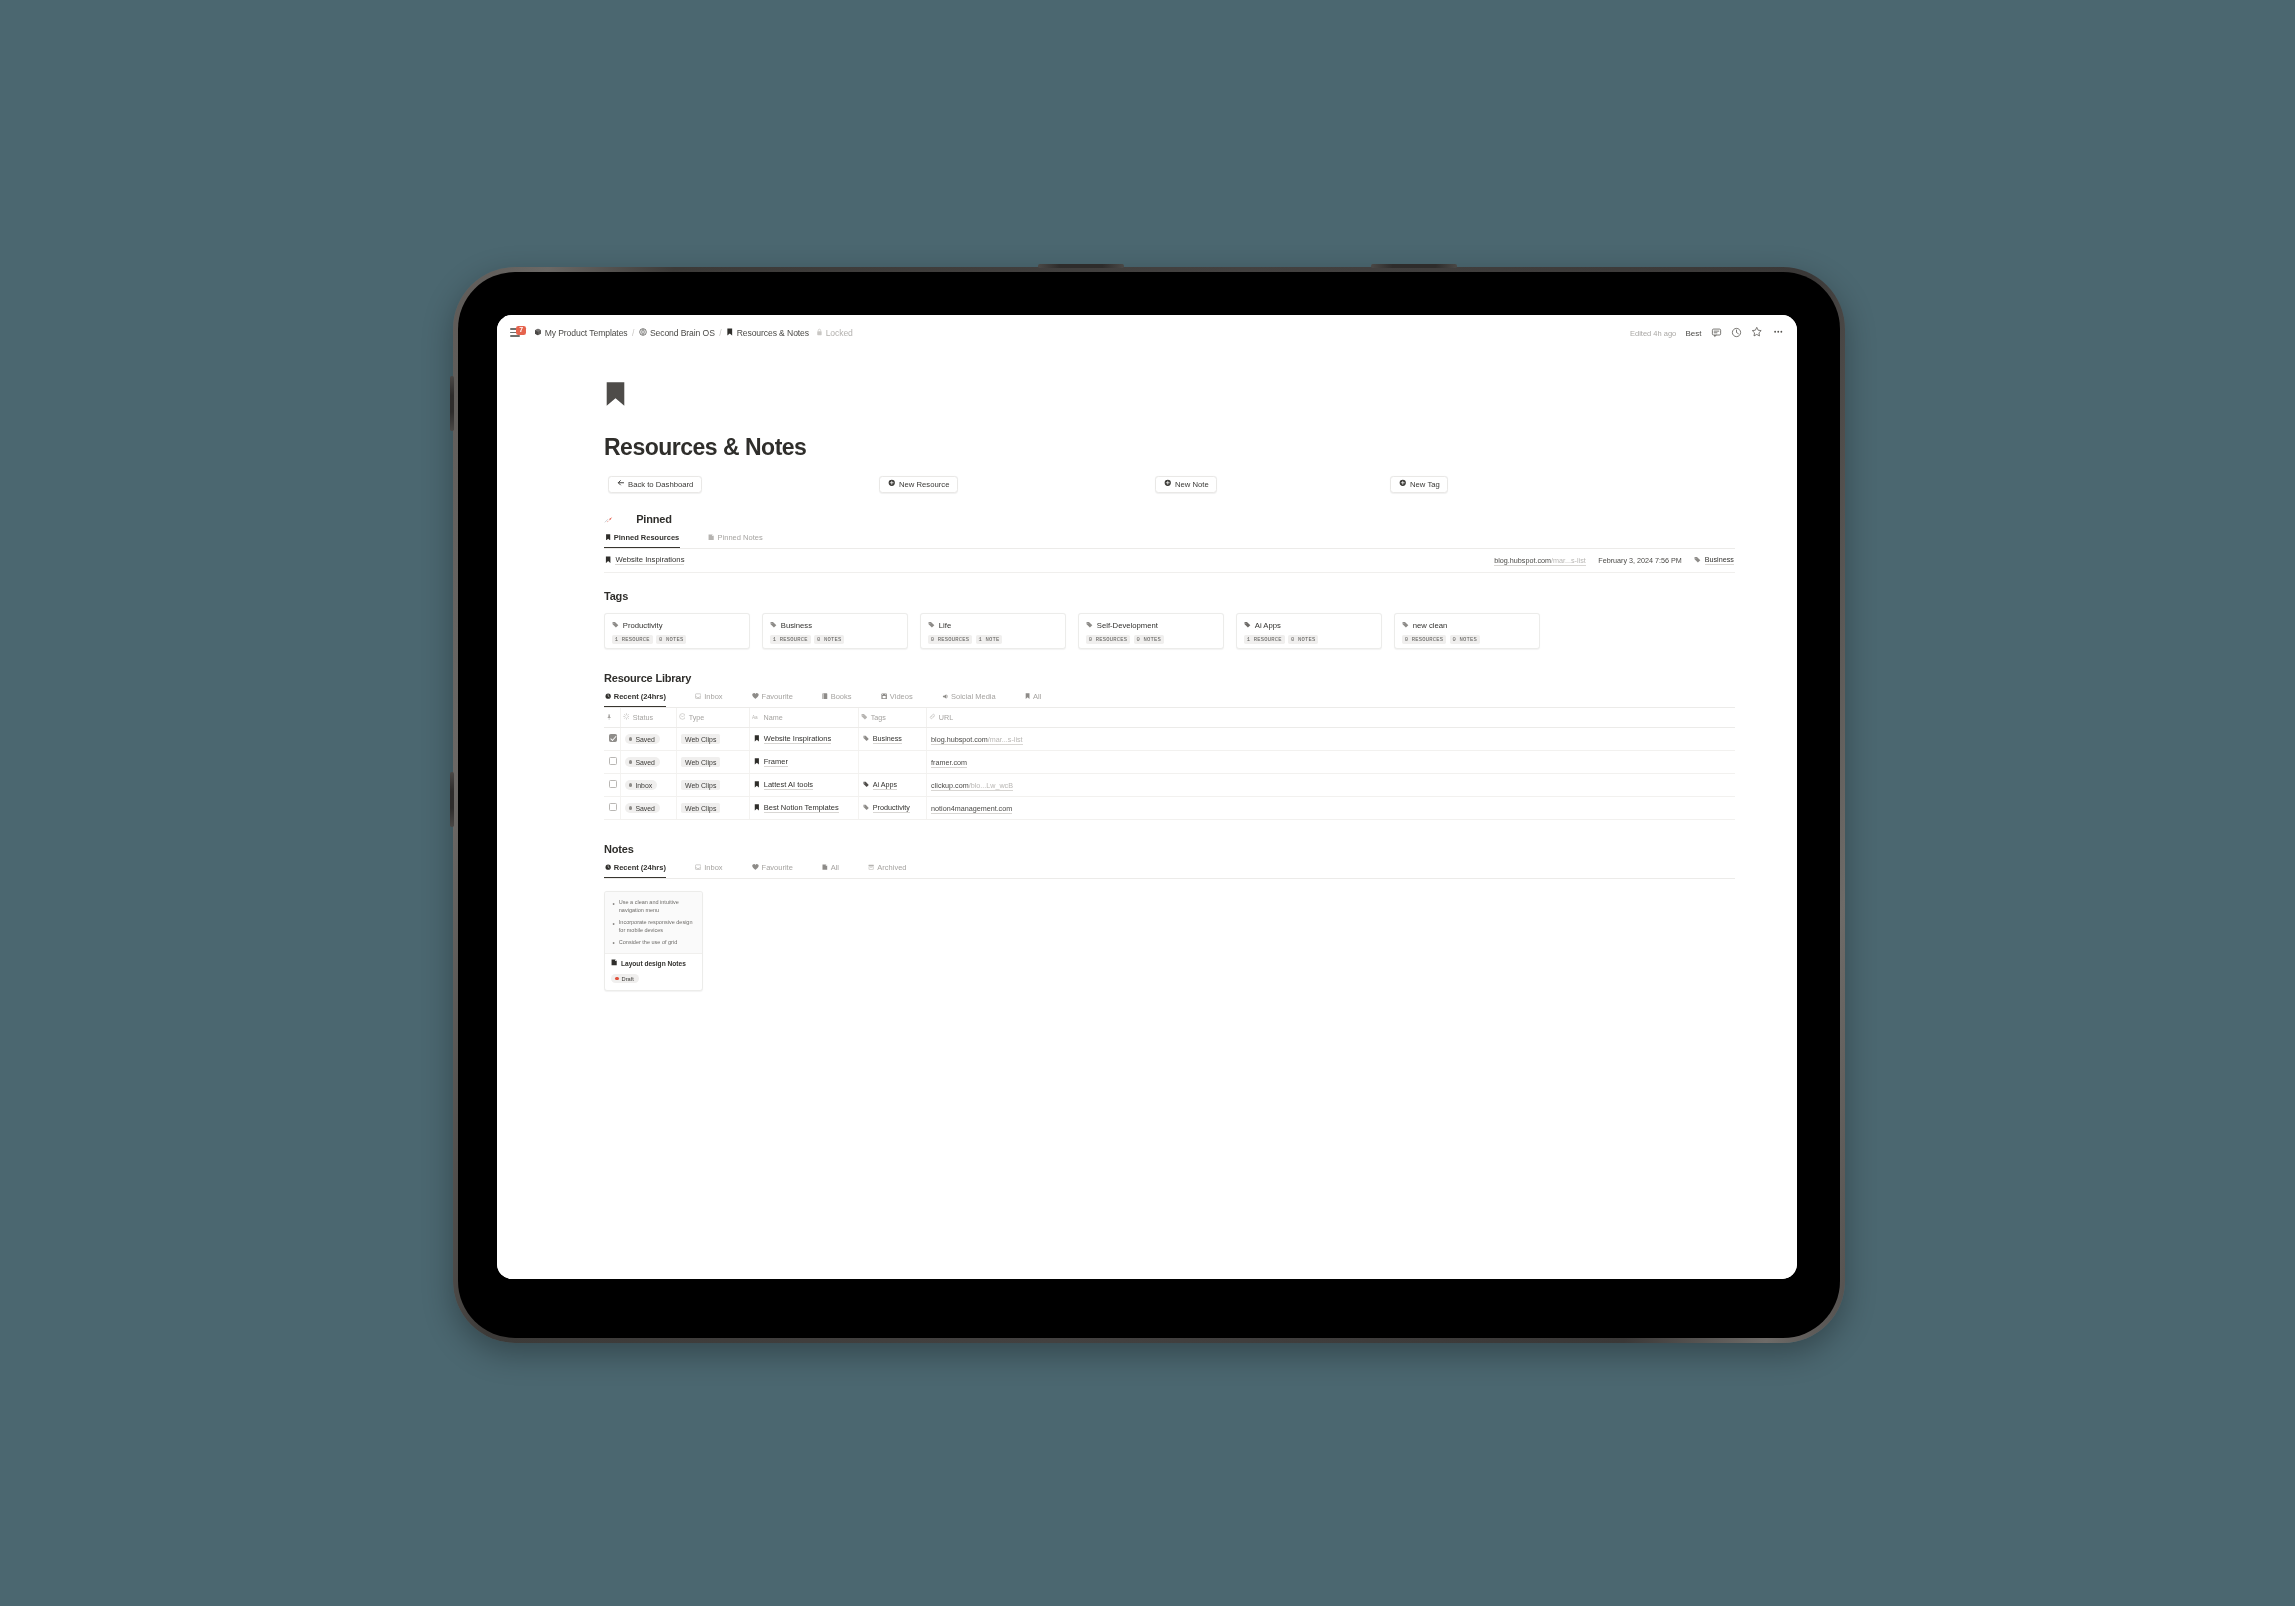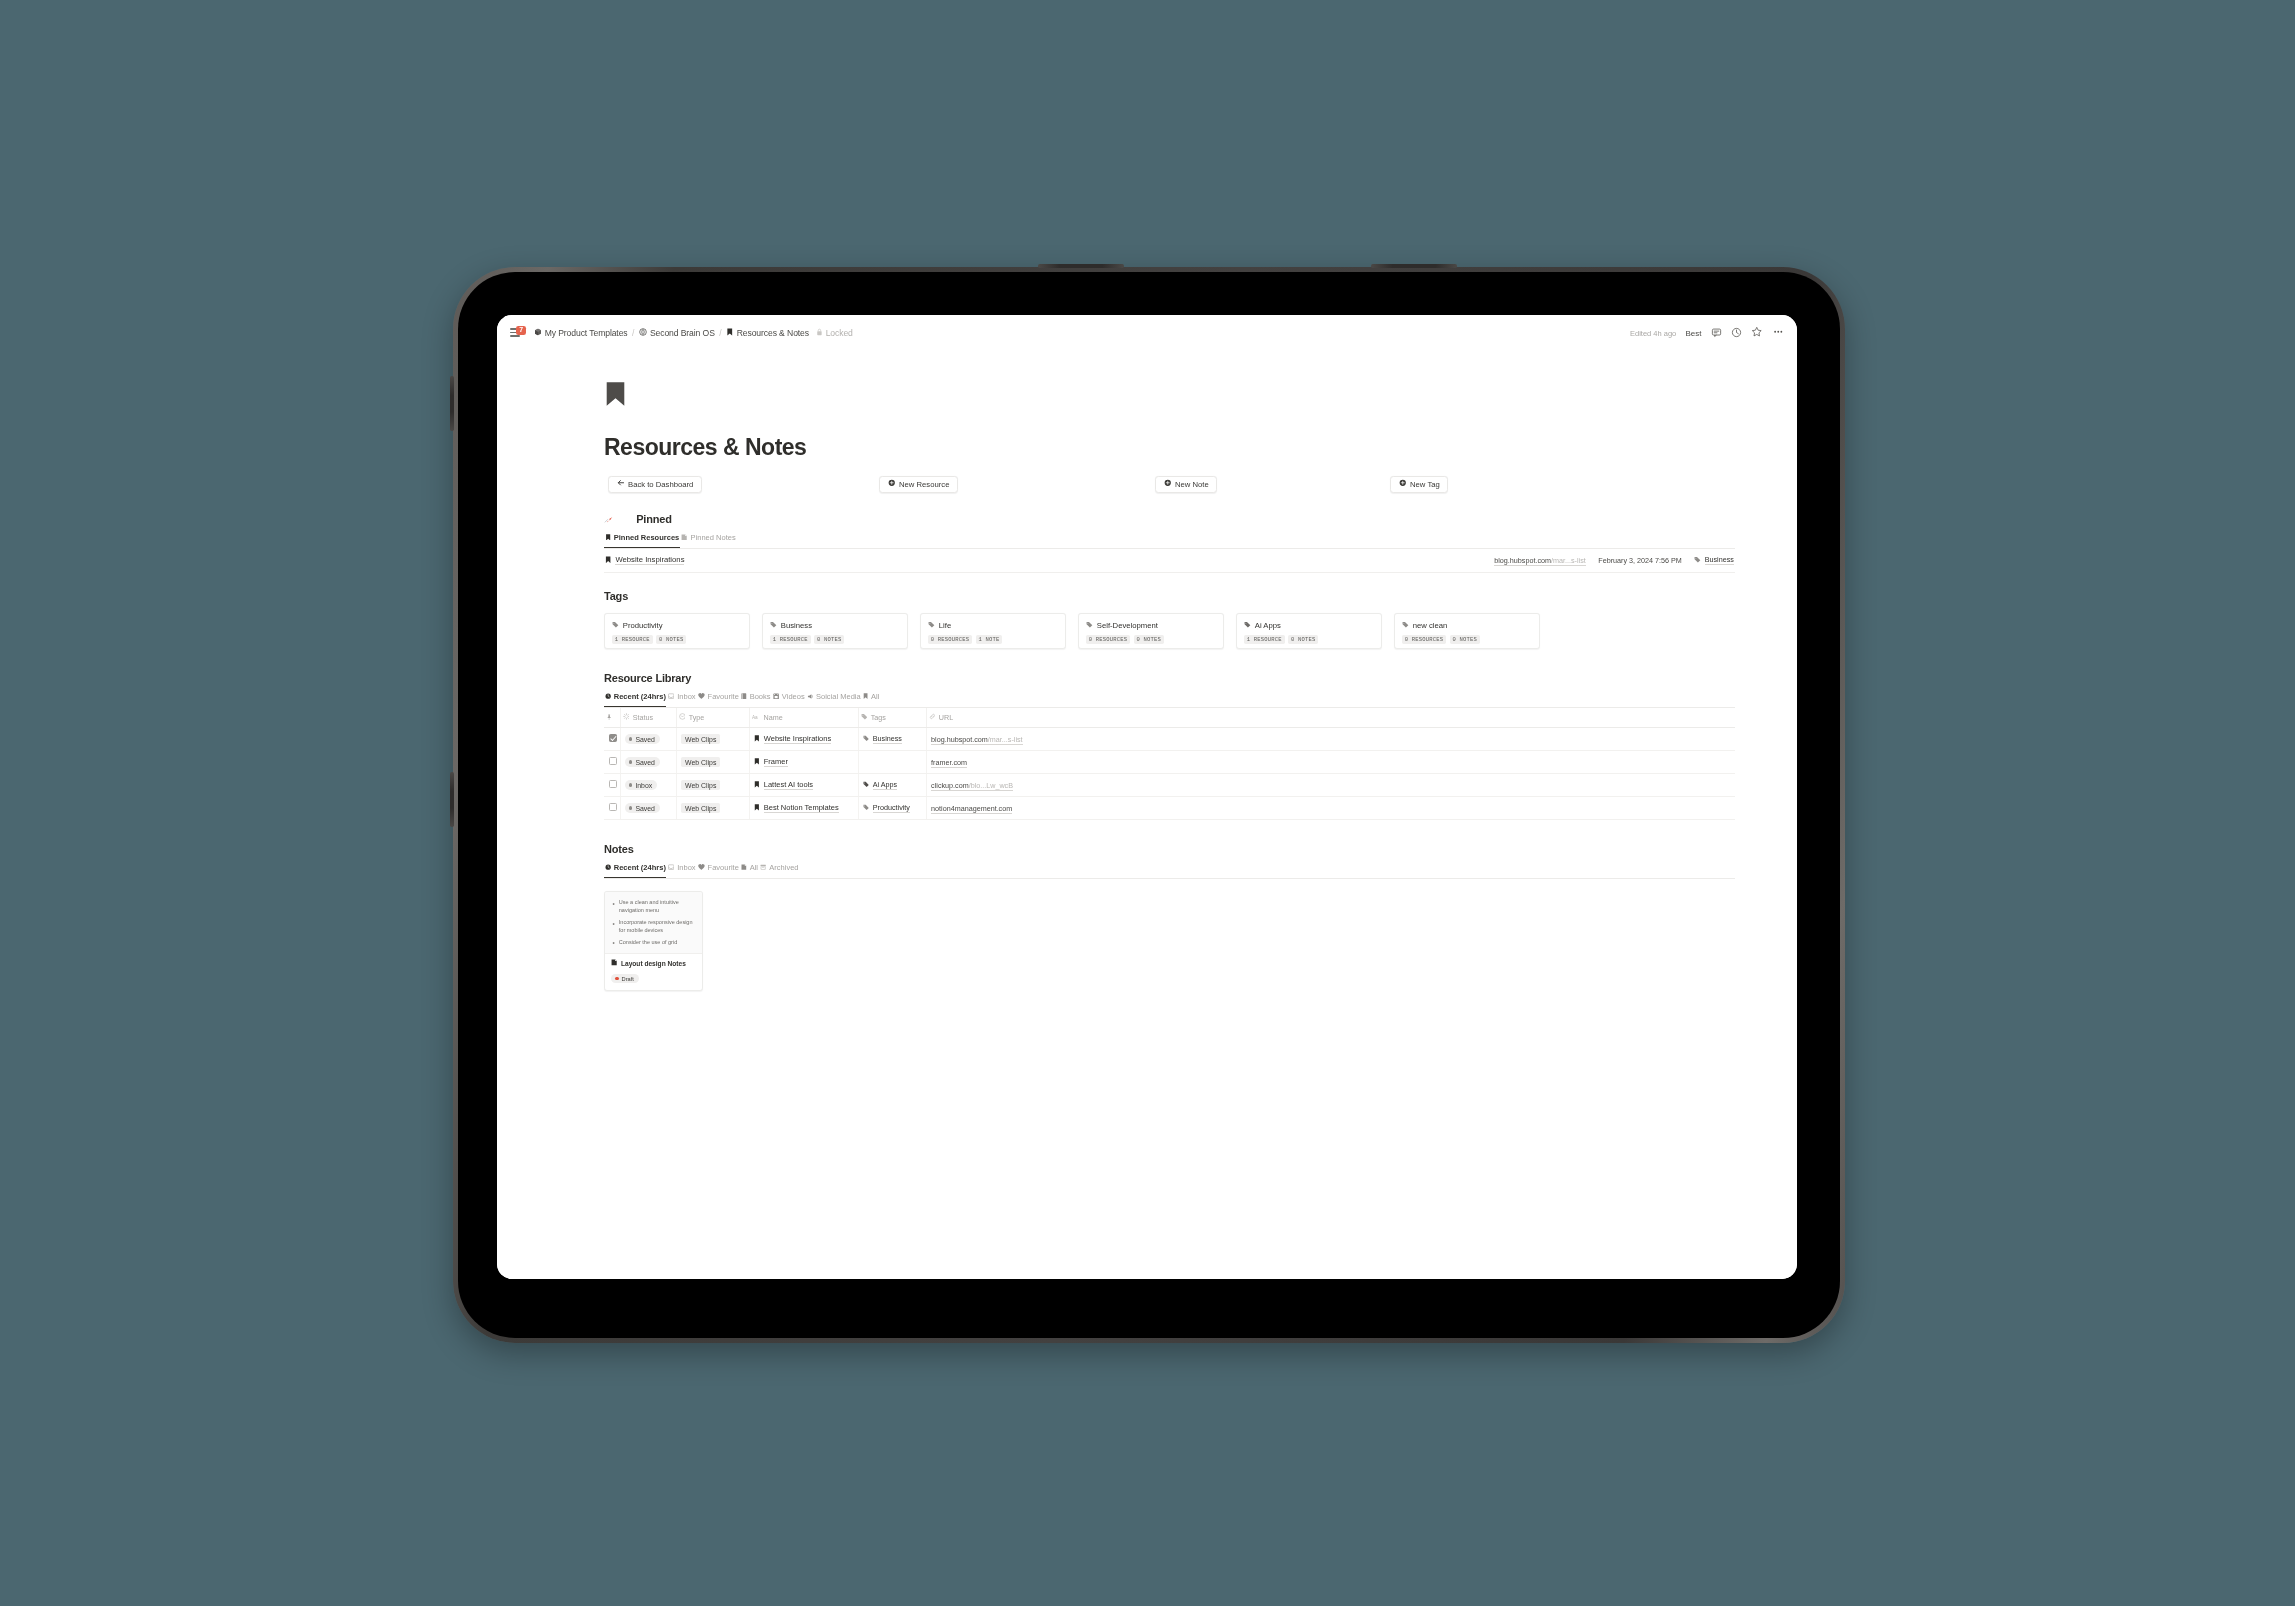--- a/index.html
+++ b/index.html
@@ -106,21 +106,21 @@
 
   
   .section-h {
     font-size: 11px; font-weight: bold; color: #2f2e2b;
     letter-spacing: -0.2px; display: flex; align-items: flex-start; gap: 23px;
     margin-bottom: 8px;
   }
 
   
   .view-tabs {
-    display: flex; align-items: flex-end; gap: 1px;
+    display: flex; align-items: flex-end; gap: 28px;
     border-bottom: 0.6px solid #ecebe9; padding-bottom: 0; margin-bottom: 0;
   }
   .view-tab {
     display: inline-flex; align-items: center; gap: 2.9px;
     font-size: 7.5px; color: #a5a3a0; padding: 0 0.6px 4.6px 0.6px;
     border-bottom: 1.1px solid transparent; white-space: nowrap;
   }
   .view-tab.active { color: #32312e; font-weight: bold; border-bottom-color: #37352f; }
 
   

